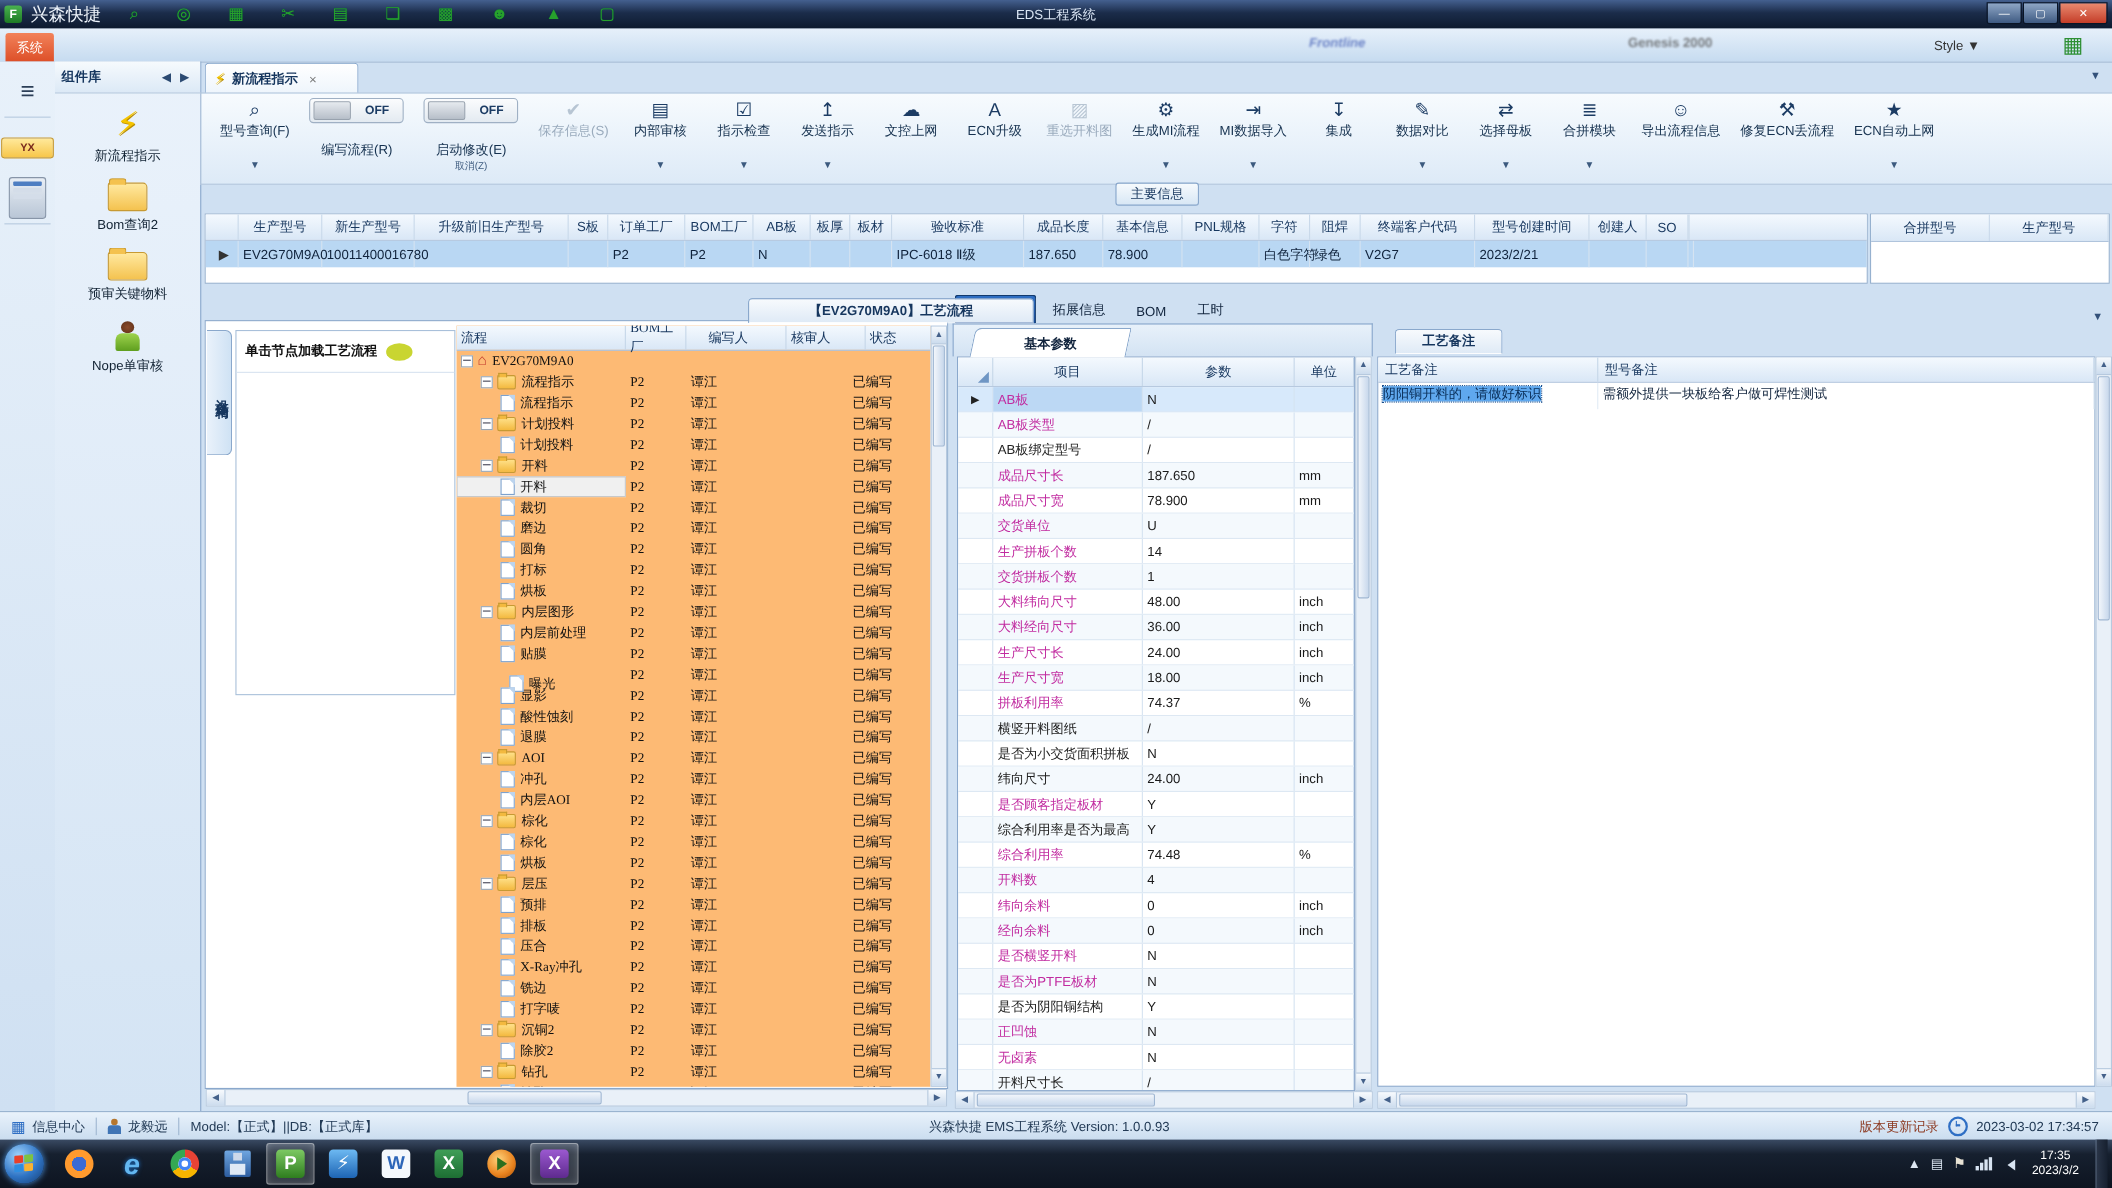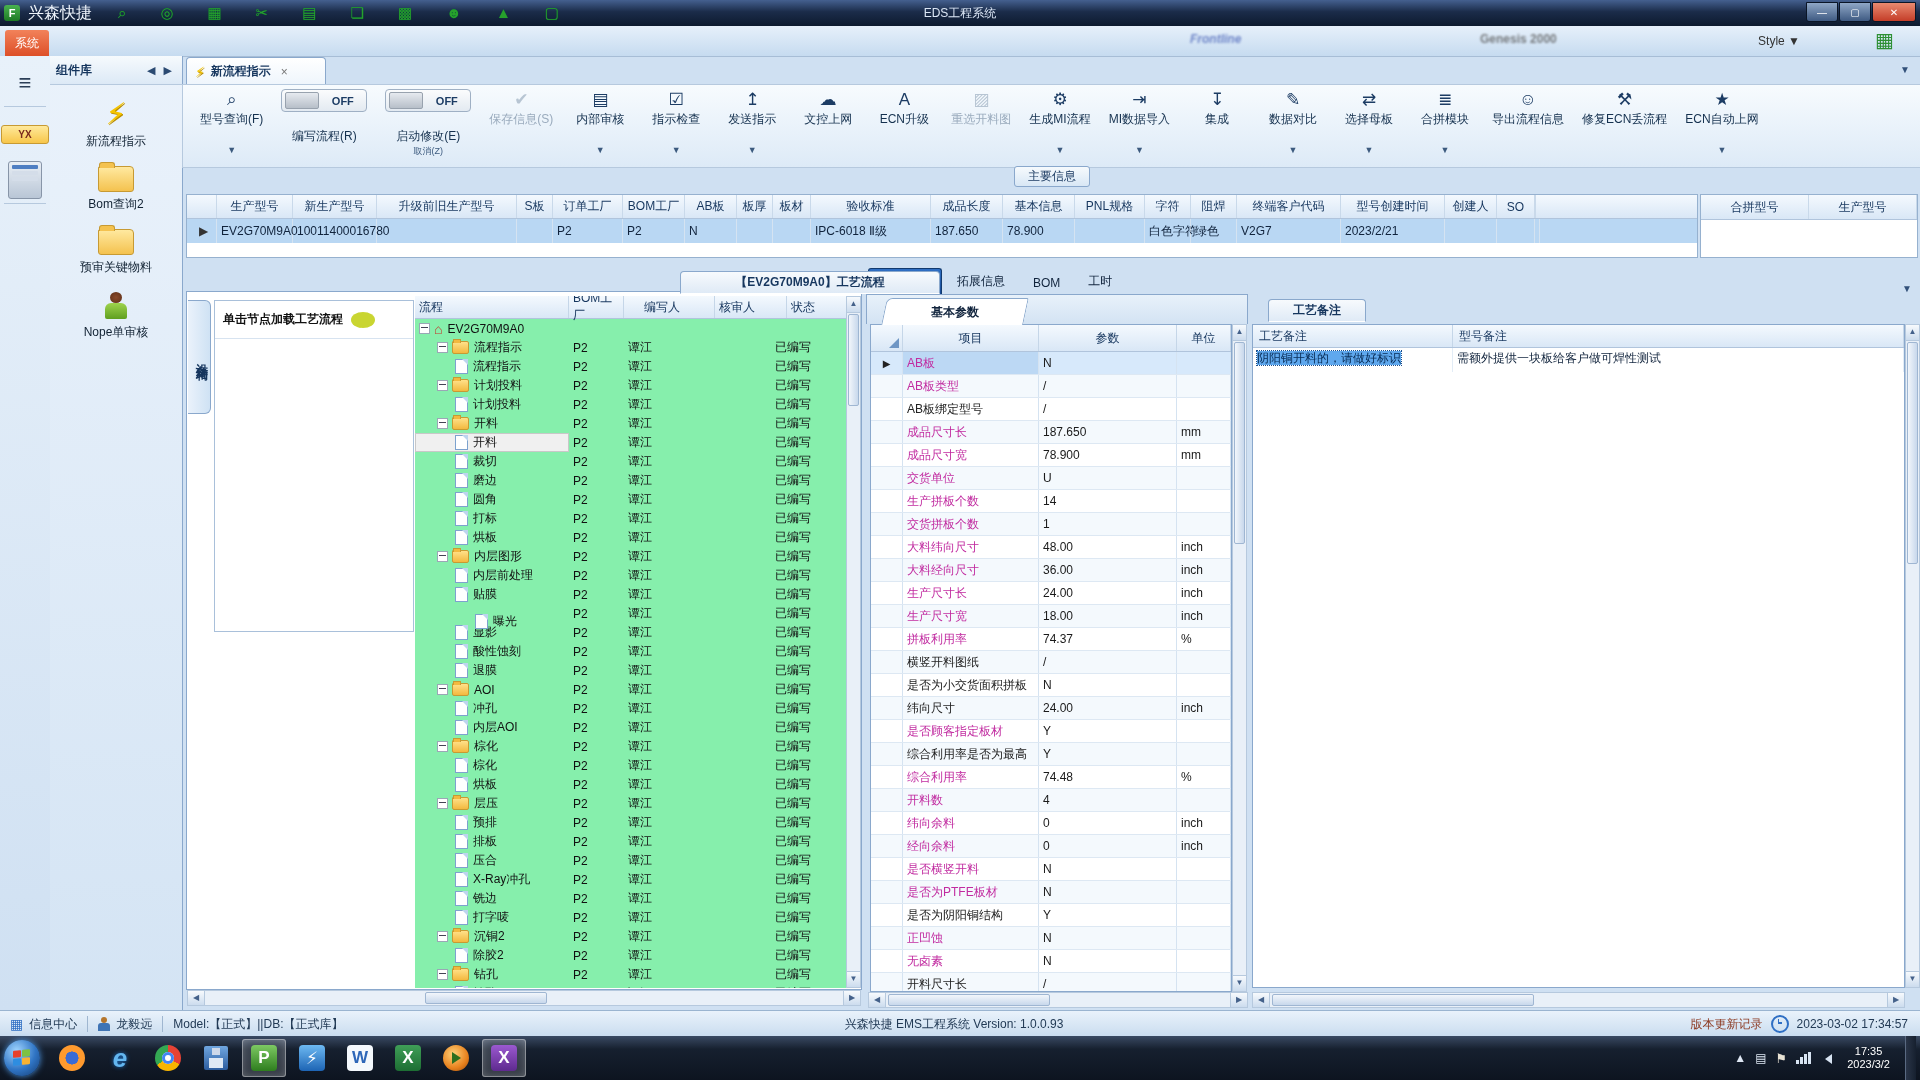--- a/index.html
+++ b/index.html
@@ -109,21 +109,21 @@
   .panelbox{position:absolute;background:#fff;border:1px solid #8aa8cc;box-sizing:border-box;}
   
   .side-vtab{position:absolute;left:188px;top:300px;width:22px;height:112px;border:1px solid #8aa8cc;border-left:none;
      border-radius:0 6px 6px 0;background:linear-gradient(90deg,#eaf2fb,#cfe2f4);
      writing-mode:vertical-rl;text-align:center;color:#16365e;font-weight:bold;letter-spacing:2px;z-index:4;}
   .hintbox{position:absolute;left:214px;top:300px;width:198px;height:330px;background:#fff;border:1px solid #a9c0da;}
   .hint-line{display:flex;align-items:center;gap:8px;padding:10px 8px;border-bottom:1px solid #d7e3f0;
      font-weight:bold;color:#111;}
   .bubble{width:24px;height:16px;background:#c9d531;border-radius:50%;position:relative;flex:none;}
   .bubble:after{content:"";position:absolute;left:4px;bottom:-5px;border:5px solid transparent;border-top-color:#c9d531;}
-  .treegrid{position:absolute;left:415px;top:296px;width:431px;height:692px;overflow:hidden;background:#86efac;}
+  .treegrid{position:absolute;left:415px;top:296px;width:431px;height:692px;overflow:hidden;background:#fdba74;font-family:Liberation Serif, serif;}
   .tg-header{display:flex;height:22px;background:linear-gradient(#f4f9fe,#d9e7f6);border-bottom:1px solid #b0c4dc;}
   .tg-hc{box-sizing:border-box;border-right:1px solid #c5d6e8;display:flex;align-items:center;padding-left:4px;color:#16365e;}
   .tg-row{display:flex;height:19px;align-items:center;}
   .tg-row.selected .namec{background:#f0f0f0;box-shadow:inset 0 0 0 1px #c8c8c8;}
   .tg-c{box-sizing:border-box;height:100%;display:flex;align-items:center;padding-left:4px;color:#111;}
   .namec{white-space:nowrap;overflow:hidden;}
   .expander{width:9px;height:9px;border:1px solid #9aa7b5;background:#fff;flex:none;position:relative;margin-right:4px;}
   .expander:before{content:"";position:absolute;left:1px;right:1px;top:3px;height:1px;background:#445;}
   .t-folder{width:15px;height:11px;flex:none;margin-right:5px;position:relative;
      background:linear-gradient(#ffe18a,#f3b93f);border:1px solid #c79a33;border-radius:1px 2px 2px 2px;}
@@ -650,21 +650,21 @@
         <div class="tg-c namec" style="width: 154px; flex: 0 0 auto; padding-left: 40px;">
           <span class="t-doc"></span>
           <span>贴膜</span>
         </div>
         <div class="tg-c" style="width: 55px; flex: 0 0 auto;">P2</div>
         <div class="tg-c" style="width: 75px; flex: 0 0 auto;">谭江</div>
         <div class="tg-c" style="width: 72px; flex: 0 0 auto;"></div>
         <div class="tg-c" style="width: 75px; flex: 0 0 auto;">已编写</div>
       </div>
       <div class="tg-row">
-        <div class="tg-c namec" style="width: 154px; flex: 0 0 auto; padding-left: 60px; margin-top: 16px;">
+        <div class="tg-c namec" style="width: 154px; flex: 0 0 auto; padding-left: 48px; margin-top: 16px;">
           <span class="t-doc"></span>
           <span>曝光</span>
         </div>
         <div class="tg-c" style="width: 55px; flex: 0 0 auto;">P2</div>
         <div class="tg-c" style="width: 75px; flex: 0 0 auto;">谭江</div>
         <div class="tg-c" style="width: 72px; flex: 0 0 auto;"></div>
         <div class="tg-c" style="width: 75px; flex: 0 0 auto;">已编写</div>
       </div>
       <div class="tg-row">
         <div class="tg-c namec" style="width: 154px; flex: 0 0 auto; padding-left: 40px;">

